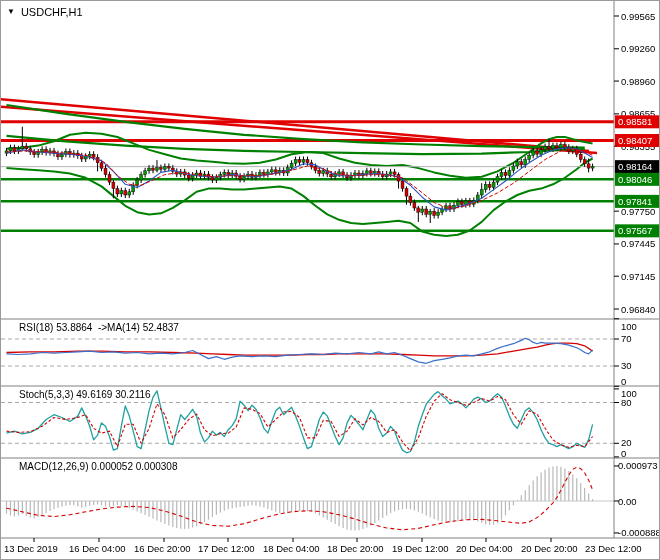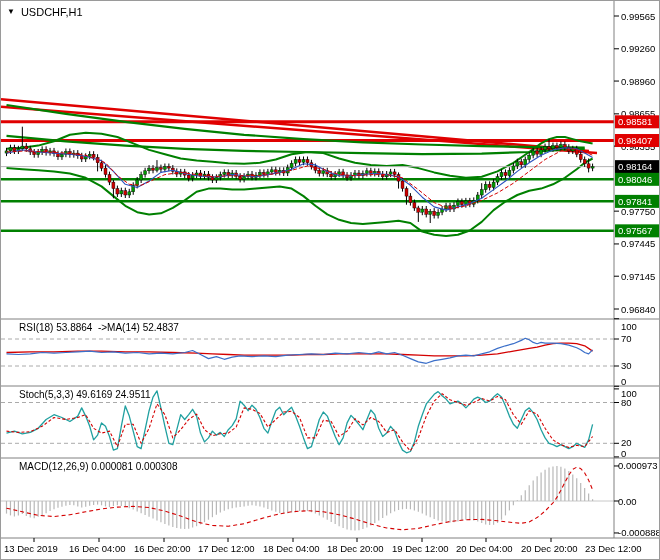--- a/index.html
+++ b/index.html
@@ -570,15 +570,15 @@
       <text x="391" y="551" font-size="9.5" fill="#000000" text-anchor="start">19 Dec 12:00</text>
       <text x="455" y="551" font-size="9.5" fill="#000000" text-anchor="start">20 Dec 04:00</text>
       <text x="520" y="551" font-size="9.5" fill="#000000" text-anchor="start">20 Dec 20:00</text>
       <text x="584" y="551" font-size="9.5" fill="#000000" text-anchor="start">23 Dec 12:00</text>
     </svg>
   <div class="title-bar">
     <span class="arrow">▼</span>
     <span>USDCHF,H1</span>
   </div>
   <div class="ind-label" style="top:321px">RSI(18) 53.8864  -&gt;MA(14) 52.4837</div>
-  <div class="ind-label" style="top:388px">Stoch(5,3,3) 49.6169 24.9511</div>
-  <div class="ind-label" style="top:460px">MACD(12,26,9) 0.000081 0.000308</div>
+  <div class="ind-label" style="top:388px">Stoch(5,3,3) 49.6169 30.2116</div>
+  <div class="ind-label" style="top:460px">MACD(12,26,9) 0.000052 0.000308</div>
 </div>
 
 </body></html>

